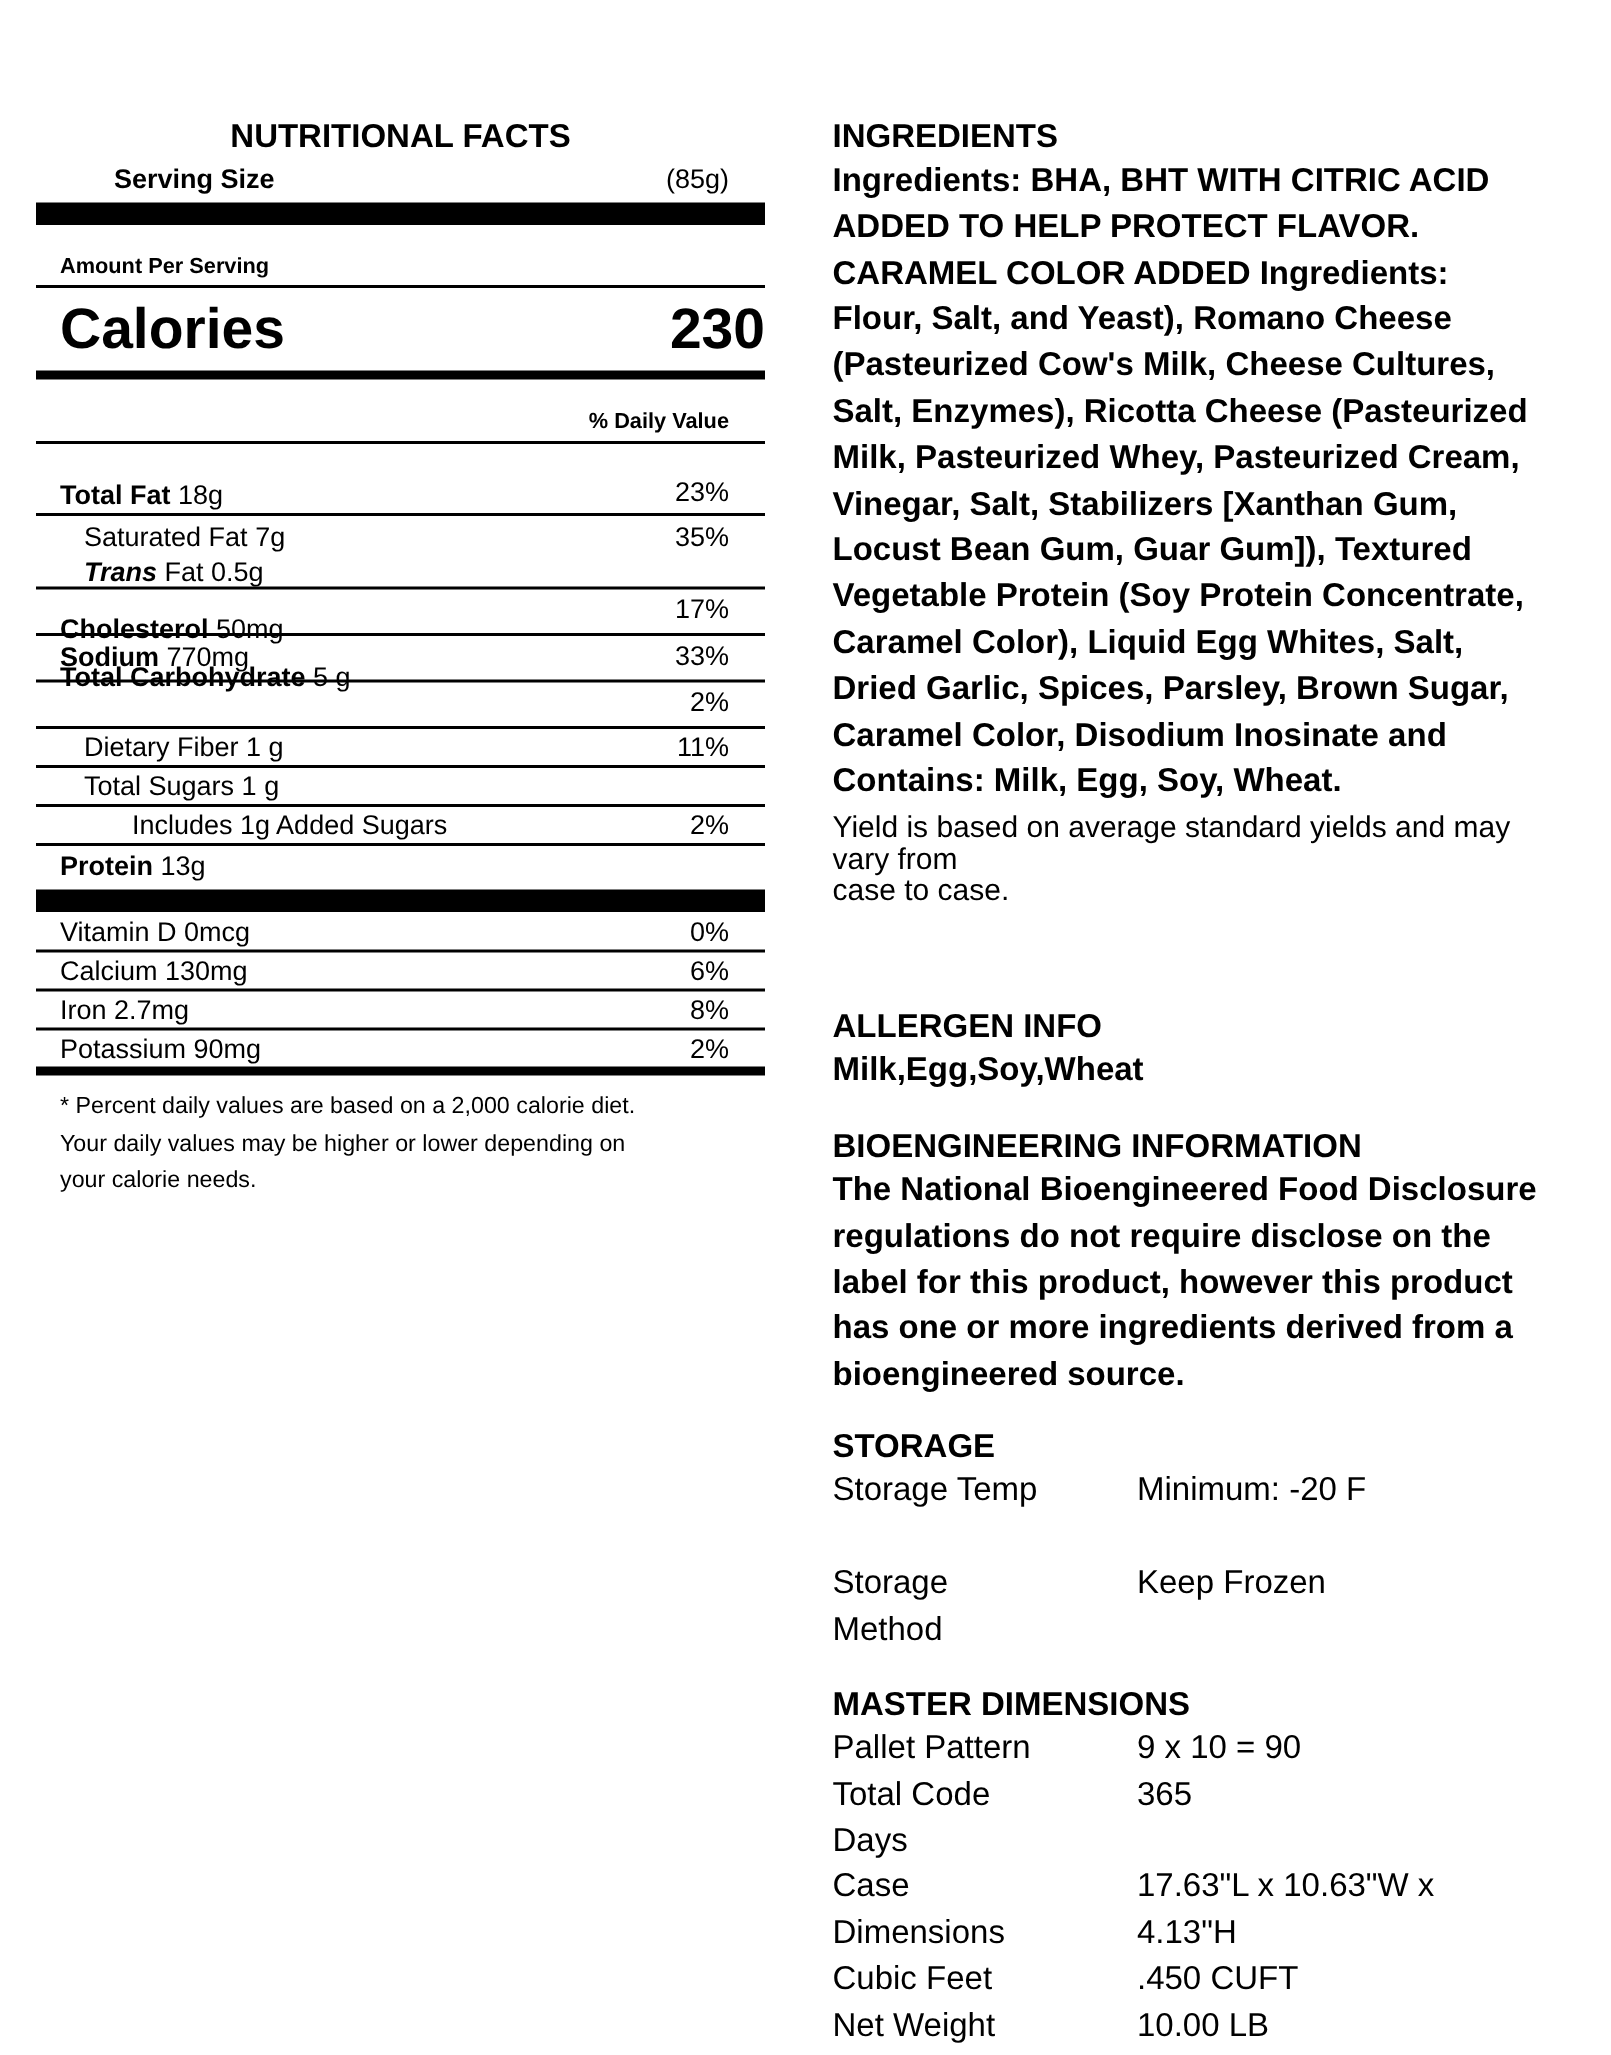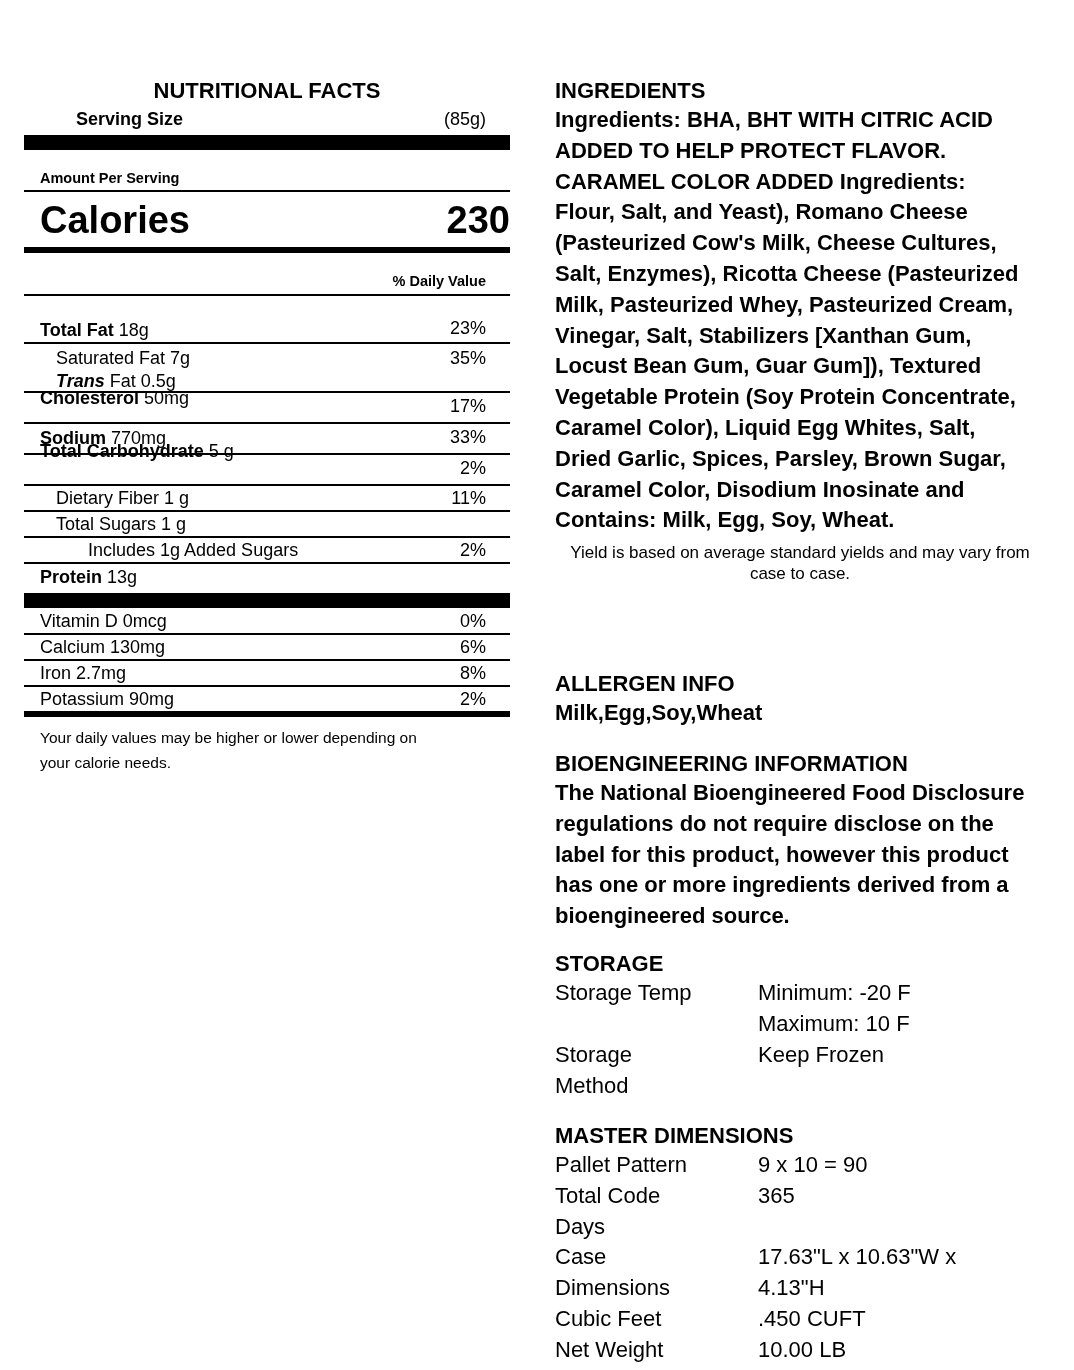--- a/index.html
+++ b/index.html
@@ -26,21 +26,21 @@
   .calories-label { position: absolute; left: 16px; top: 122px; font-weight: bold; font-size: 38px; line-height: 44px; }
   .calories-value { position: absolute; right: 0; top: 122px; font-weight: bold; font-size: 38px; line-height: 44px; }
   .dv-header { position: absolute; right: 24px; top: 196px; font-weight: bold; font-size: 14.5px; line-height: 18px; }
 
   .footnote { position: absolute; left: 16px; top: 650px; width: 460px; font-size: 15.5px; line-height: 24.5px; }
 
   
   .rc { position: absolute; left: 555px; width: 490px; }
   .h { font-weight: bold; font-size: 22px; line-height: 28px; }
   .body-text { font-size: 22px; line-height: 30.8px; font-weight: bold; }
-  .small-text { font-size: 17px; line-height: 21px; text-align: center; }
+  .small-text { font-size: 20px; line-height: 21px; }
   .kv { position: absolute; left: 0; width: 490px; font-size: 22px; line-height: 30.8px; }
   .kv .k { position: absolute; left: 0; width: 190px; }
   .kv .v { position: absolute; left: 203px; width: 290px; }
 </style>
 </head>
 <body>
 
 <section class="nf">
   <div class="nf-title">NUTRITIONAL FACTS</div>
   <div class="serving-label">Serving Size</div>
@@ -69,21 +69,21 @@
     <span>7g</span>
   </div>
   <div class="pct" style="top:271px">35%</div>
 
   <div class="lbl indent1" style="top:294px">
     <span class="i">Trans</span>
     <span>Fat 0.5g</span>
   </div>
   <div class="rule" style="top:315px"></div>
 
-  <div class="lbl" style="top:311px">
+  <div class="lbl" style="top:332px">
     <span class="b">Cholesterol</span>
     <span>50mg</span>
   </div>
   <div class="pct" style="top:319px">17%</div>
   <div class="rule" style="top:346px"></div>
 
   <div class="lbl" style="top:351px">
     <span class="b">Sodium</span>
     <span>770mg</span>
   </div>
@@ -132,20 +132,21 @@
 
   <div class="lbl" style="top:586px">Iron 2.7mg</div>
   <div class="pct" style="top:586px">8%</div>
   <div class="rule" style="top:609px"></div>
 
   <div class="lbl" style="top:612px">Potassium 90mg</div>
   <div class="pct" style="top:612px">2%</div>
   <div class="bar-med" style="top:635px"></div>
 
   <div class="footnote">
+    <div>* Percent daily values are based on a 2,000 calorie diet.</div>
     <div>Your daily values may be higher or lower depending on</div>
     <div>your calorie needs.</div>
   </div>
 </section>
 
 <section class="rc" style="top:77px">
   <div class="h">INGREDIENTS</div>
   <div class="body-text">
     <div>Ingredients: BHA, BHT WITH CITRIC ACID</div>
     <div>ADDED TO HELP PROTECT FLAVOR.</div>
@@ -185,21 +186,20 @@
 </section>
 
 <section class="rc" style="top:950px; height:160px">
   <div class="h">STORAGE</div>
   <div class="kv" style="top:28px; height:62px">
     <div class="k">
       <div>Storage Temp</div>
     </div>
     <div class="v">
       <div>Minimum: -20 F</div>
-      <div>Maximum: 10 F</div>
     </div>
   </div>
   <div class="kv" style="top:90px; height:62px">
     <div class="k">
       <div>Storage</div>
       <div>Method</div>
     </div>
     <div class="v">
       <div>Keep Frozen</div>
     </div>

